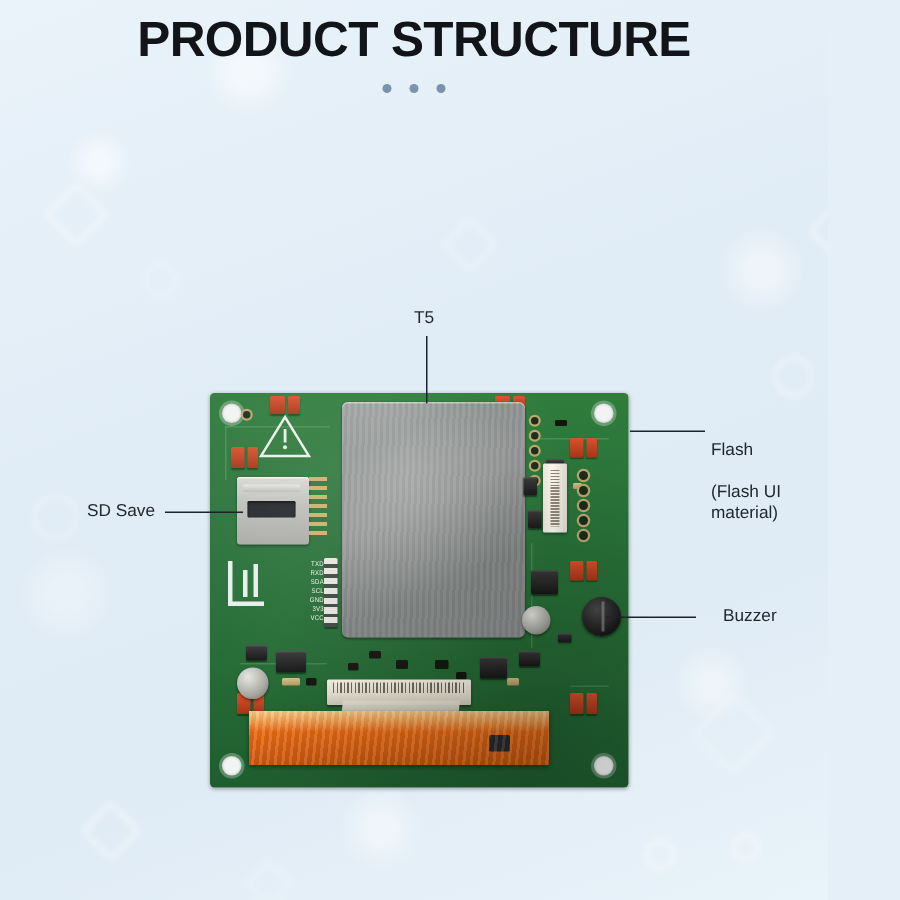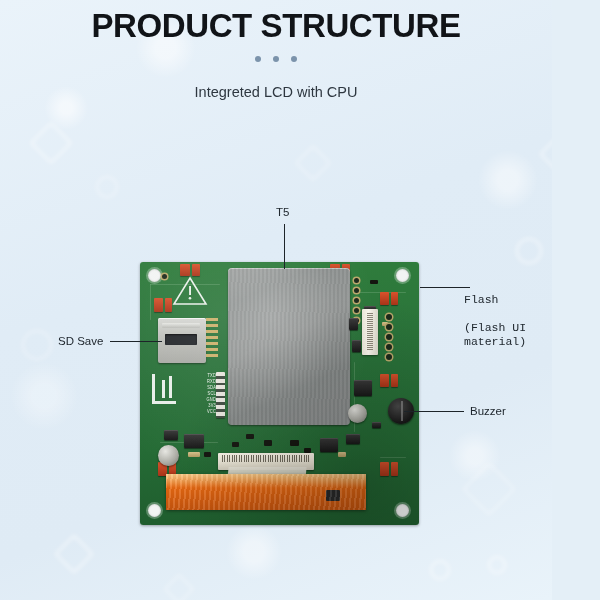--- a/index.html
+++ b/index.html
@@ -352,21 +352,20 @@
     <div class="bg-shape circle" style="left:488px; top:556px; width:14px; height:14px;"></div>
   </div>
 
   <div class="header">
     <h1 class="title">PRODUCT STRUCTURE</h1>
     <div class="dots">
       <span class="dot"></span>
       <span class="dot"></span>
       <span class="dot"></span>
     </div>
-    <p class="subtitle">Integreted LCD with CPU</p>
   </div>
 
   <div class="pcb">
 
     <div class="hole" style="left:8px;  top:7px;"></div>
     <div class="hole" style="left:256px;top:7px;"></div>
     <div class="hole" style="left:8px;  top:242px;"></div>
     <div class="hole" style="left:256px;top:242px;"></div>
 
     <div class="part trace" style="left:10px; top:22px;  width:70px; height:1px;"></div>
@@ -468,24 +467,24 @@
     <div class="ribbon-tail"></div>
     <div class="ribbon">
       <div class="ribbon-chip"></div>
     </div>
   </div>
 
   <div class="callout-label" style="left:276px; top:205px;">T5</div>
   <div class="leader v" style="left:284px; top:224px; height:45px;"></div>
 
   <div class="leader h" style="left:420px; top:287px; width:50px;"></div>
-  <div class="callout-label" style="left:464px; top:279px;font-family:Liberation Mono, monospace;">
+  <div class="callout-label" style="left:474px; top:279px;">
     <div>Flash</div>
     <div>(Flash UI material)</div>
   </div>
 
   <div class="callout-label" style="left:58px; top:334px;">SD Save</div>
   <div class="leader h" style="left:110px; top:341px; width:52px;"></div>
 
   <div class="leader h" style="left:404px; top:411px; width:60px;"></div>
-  <div class="callout-label" style="left:470px; top:404px;">Buzzer</div>
+  <div class="callout-label" style="left:482px; top:404px;">Buzzer</div>
 
 </div>
 
 </body></html>

